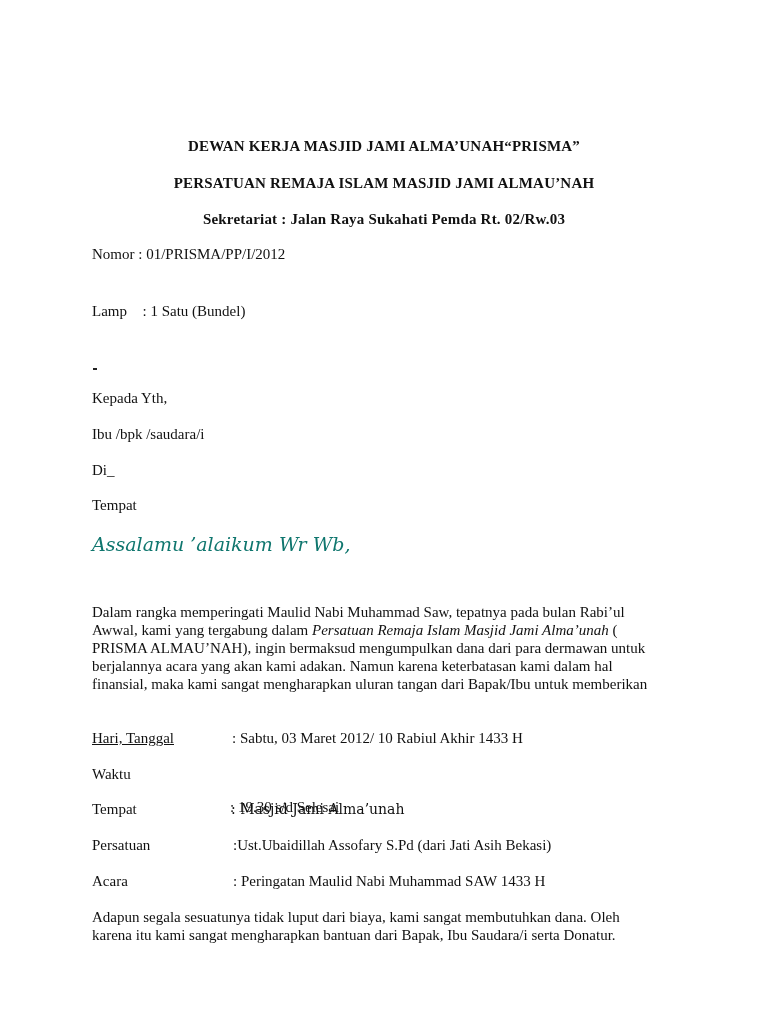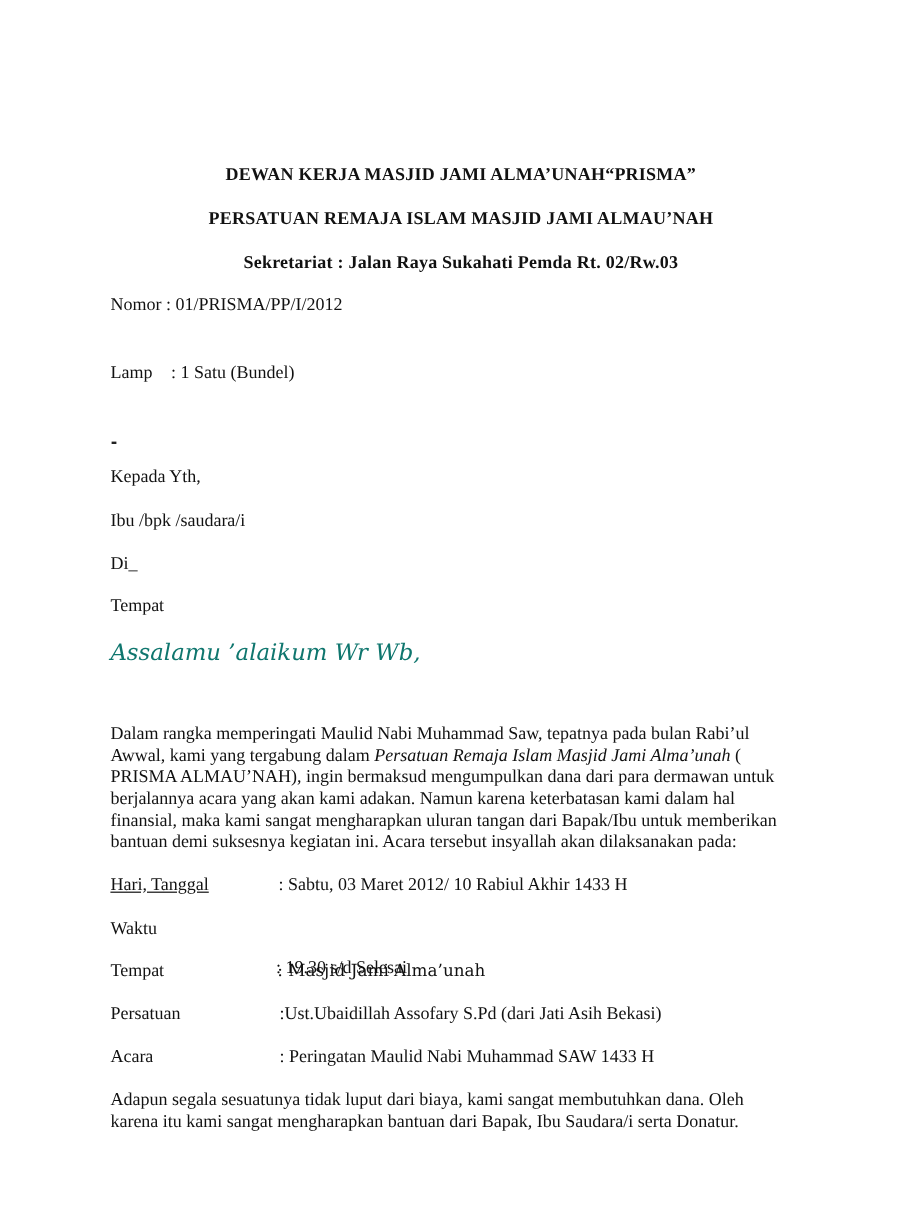--- a/index.html
+++ b/index.html
@@ -48,21 +48,20 @@
   <div class="abs" style="left:92px; top:462px;">Di_</div>
   <div class="abs" style="left:92px; top:497px;">Tempat</div>
   <div class="abs italic-alt" style="left:92px; top:533px;">Assalamu ’alaikum Wr Wb,</div>
 
   <div class="para" style="top:603px;">
     <span class="line">Dalam rangka memperingati Maulid Nabi Muhammad Saw, tepatnya pada bulan  Rabi’ul</span>
     <span class="line"><span>Awwal, kami yang tergabung dalam </span><span class="it">Persatuan Remaja Islam Masjid Jami Alma’unah</span><span> (</span></span>
     <span class="line">PRISMA ALMAU’NAH), ingin bermaksud mengumpulkan dana dari para dermawan untuk</span>
     <span class="line">berjalannya acara yang akan kami adakan. Namun karena  keterbatasan kami dalam hal</span>
     <span class="line">finansial, maka kami sangat mengharapkan uluran tangan dari Bapak/Ibu untuk memberikan</span>
-    <span class="line">bantuan demi suksesnya kegiatan ini. Acara tersebut insyallah akan dilaksanakan pada:</span>
   </div>
 
   <div>
     <div class="detail-label abs" style="top:730px;text-decoration:underline;">Hari, Tanggal</div>
     <div class="detail-value abs" style="left:232px; top:730px;text-align:right;">: Sabtu, 03 Maret 2012/ 10 Rabiul Akhir 1433 H</div>
 
     <div class="detail-label abs" style="top:766px;">Waktu</div>
     <div class="detail-value abs" style="left:230px; top:766px;margin-top:33px;">: 19.30 s/d Selesai</div>
 
     <div class="detail-label abs" style="top:801px;">Tempat</div>

